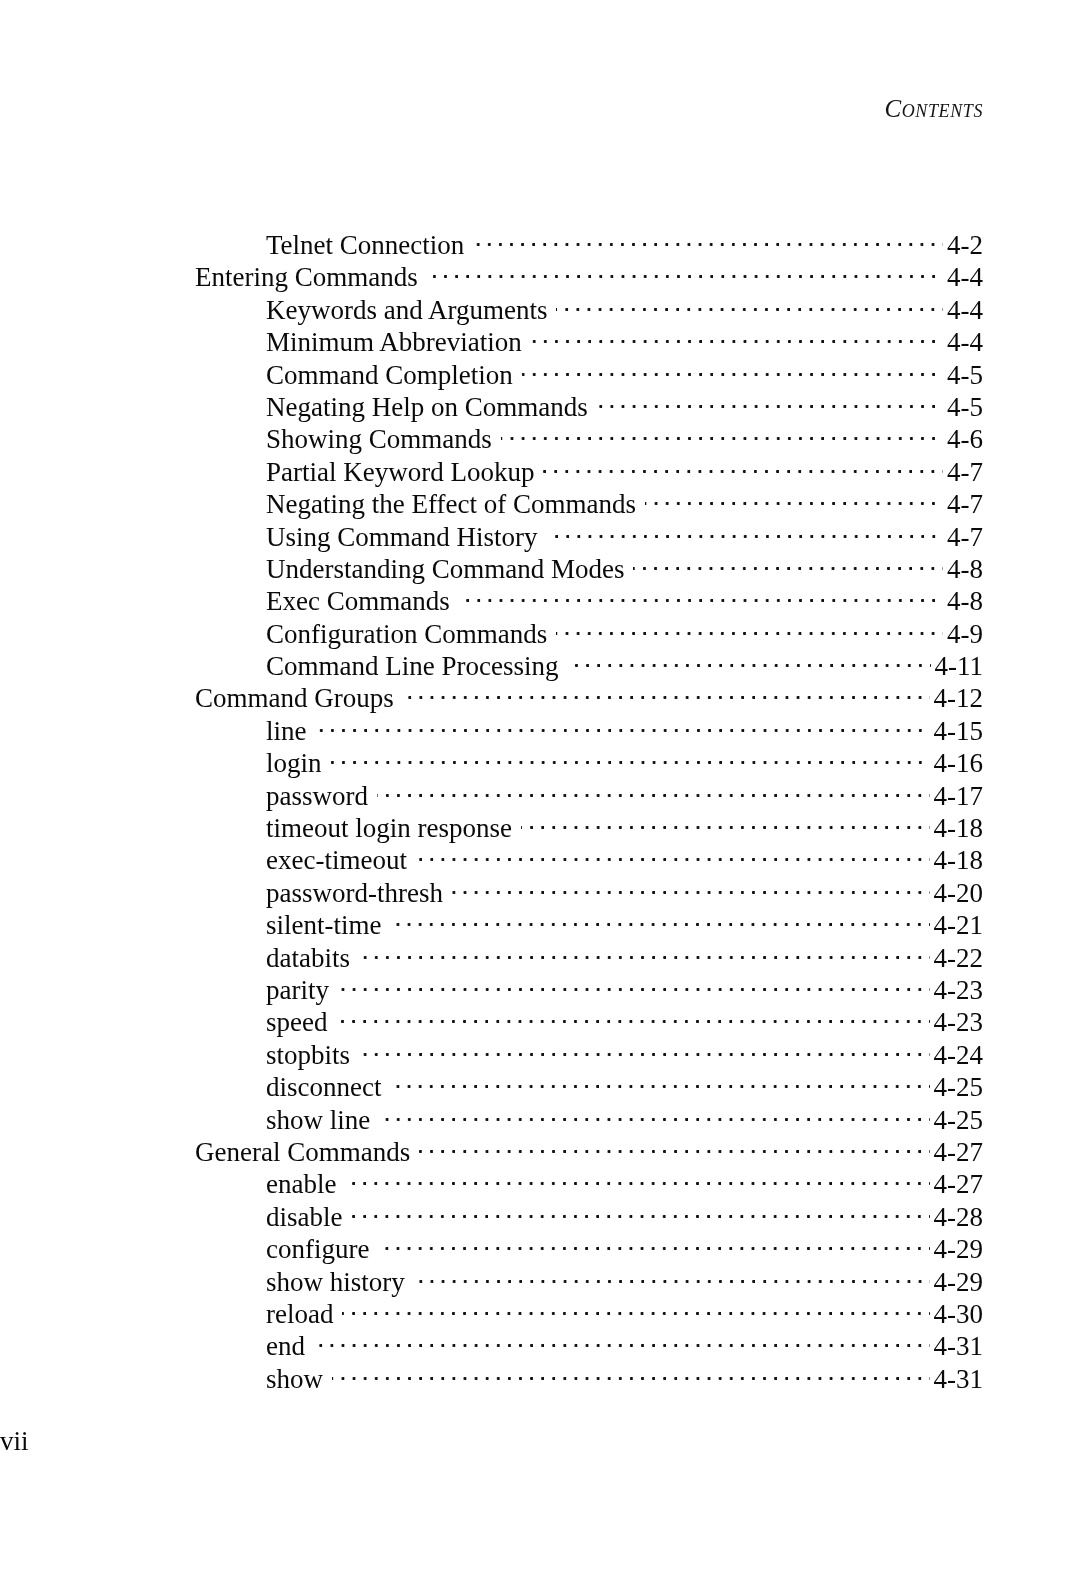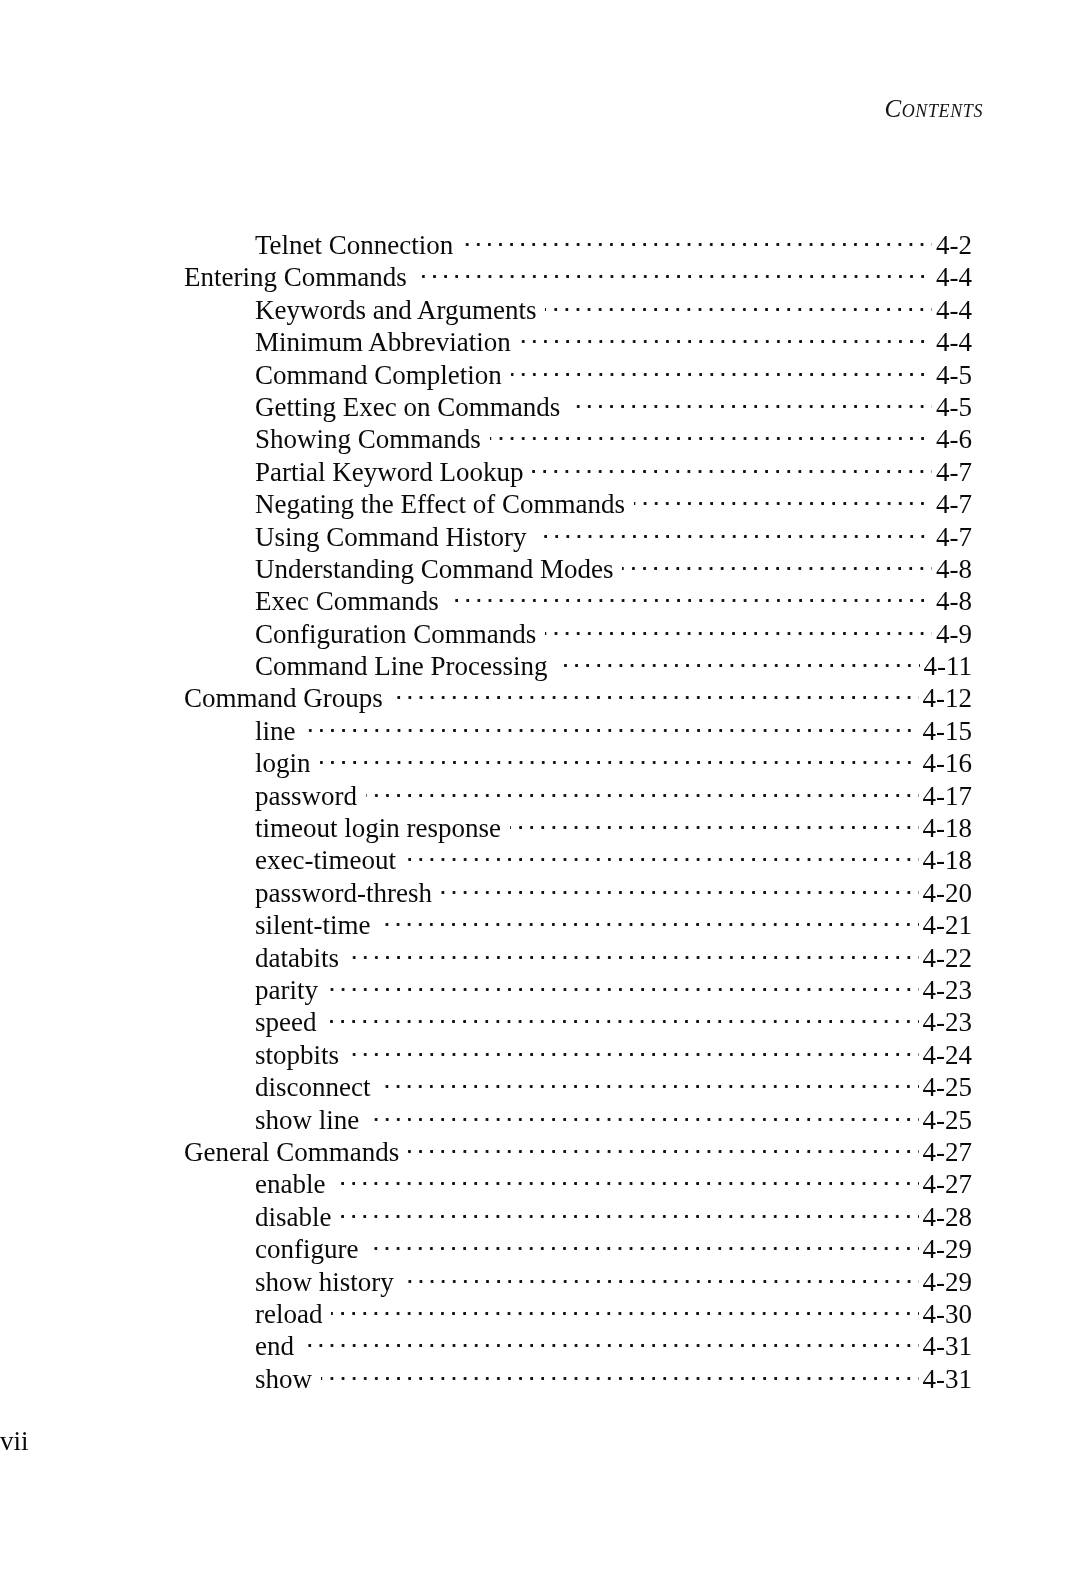--- a/index.html
+++ b/index.html
@@ -30,21 +30,21 @@
     font-variant: small-caps;
     letter-spacing: 0.6px;
     color: #141414;
     line-height: 1;
   }
 
   
   .toc {
     position: absolute;
     top: 190px;
-    left: 184px;
+    left: 195px;
     width: 788px;
   }
 
   .toc-entry {
     display: flex;
     align-items: baseline;
     height: 32.4px;
     font-size: 27px;
     line-height: 32.4px;
     white-space: nowrap;
@@ -128,21 +128,21 @@
         <span class="entry-title">Minimum Abbreviation</span>
         <span class="leader"></span>
         <span class="entry-page">4-4</span>
       </div>
       <div class="toc-entry level-2">
         <span class="entry-title">Command Completion</span>
         <span class="leader"></span>
         <span class="entry-page">4-5</span>
       </div>
       <div class="toc-entry level-2">
-        <span class="entry-title">Getting Exec on Commands</span>
+        <span class="entry-title">Negating Help on Commands</span>
         <span class="leader"></span>
         <span class="entry-page">4-5</span>
       </div>
       <div class="toc-entry level-2">
         <span class="entry-title">Showing Commands</span>
         <span class="leader"></span>
         <span class="entry-page">4-6</span>
       </div>
       <div class="toc-entry level-2">
         <span class="entry-title">Partial Keyword Lookup</span>

